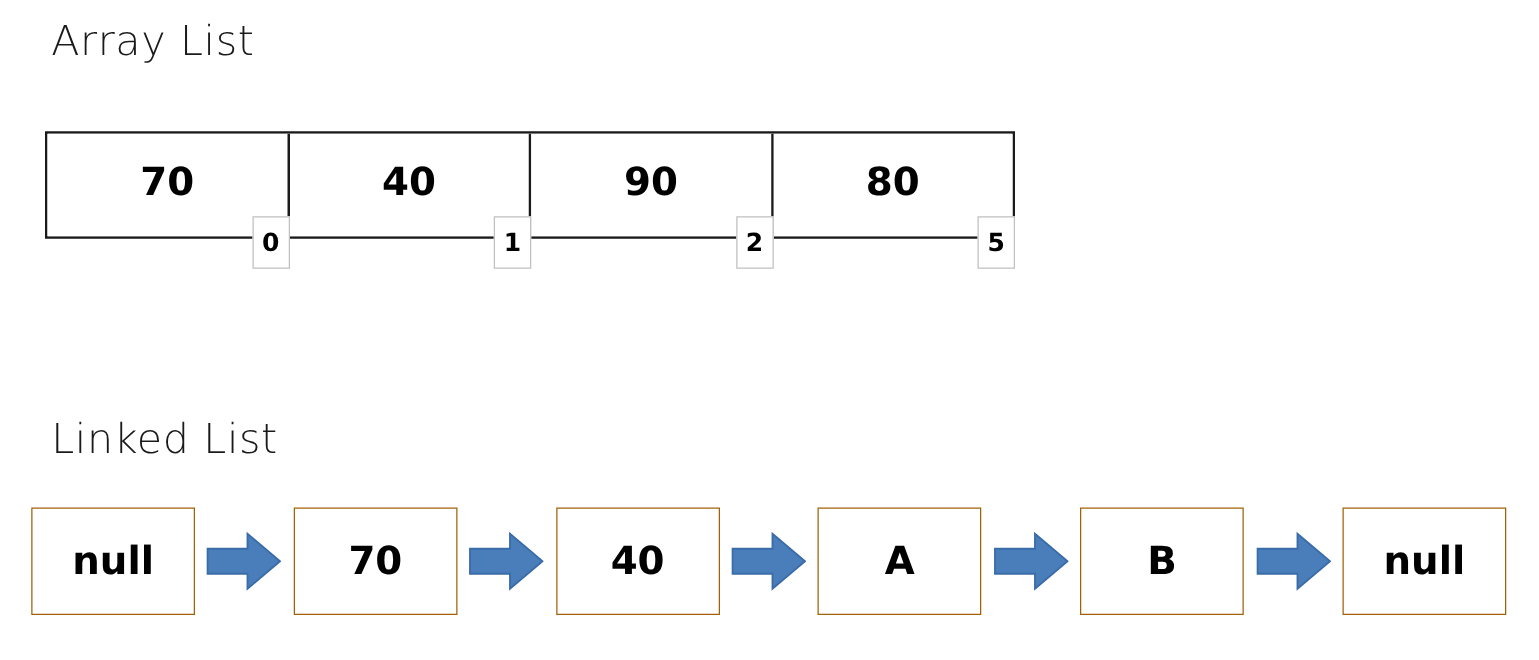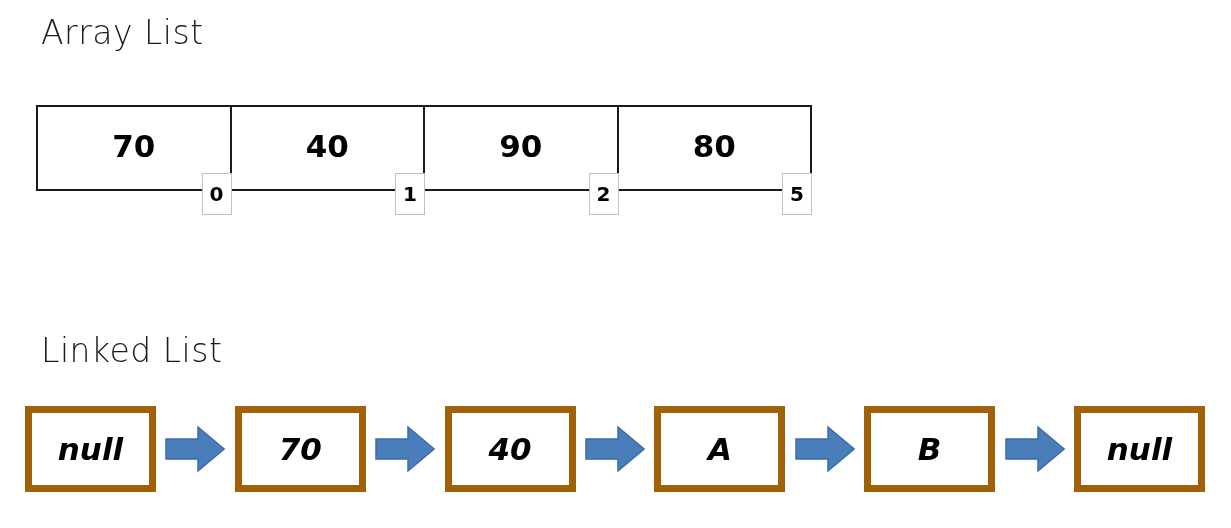--- a/index.html
+++ b/index.html
@@ -91,28 +91,27 @@
     left: 25px;
     top: 406px;
     width: 1180px;
     height: 86px;
     display: flex;
     align-items: center;
   }
   .ll-node {
     width: 131px;
     height: 86px;
-    border: 7px solid #a16207;
+    border: 1px solid #a16207;
     box-sizing: border-box;
     background: #ffffff;
     display: flex;
     align-items: center;
     justify-content: center;
     flex: 0 0 auto;
-    font-style: italic;
   }
   .ll-node-value {
     font-family: "DejaVu Sans", "Liberation Sans", sans-serif;
     font-weight: bold;
     font-size: 31px;
     color: #000000;
     line-height: 1;
   }
   .ll-arrow {
     flex: 1 1 auto;

